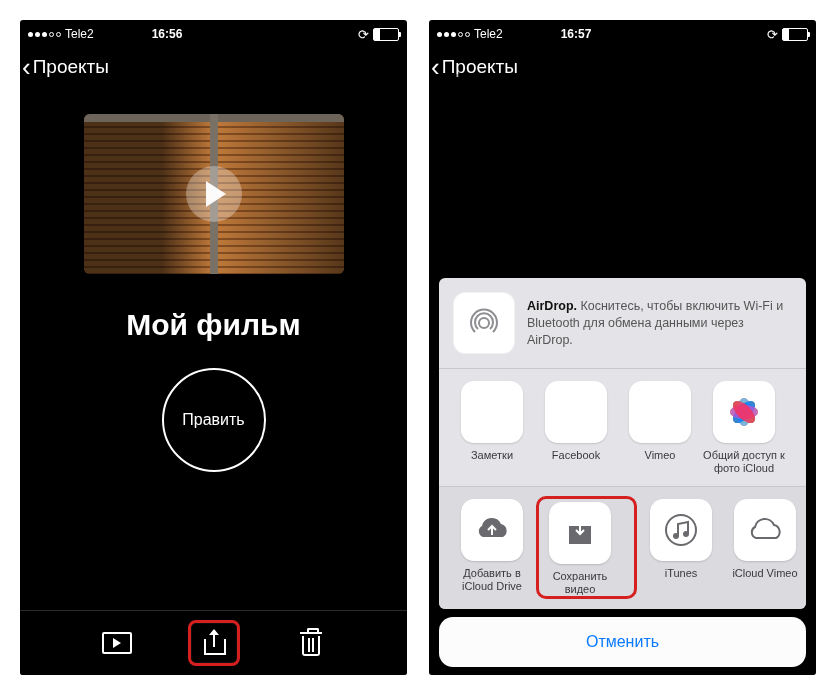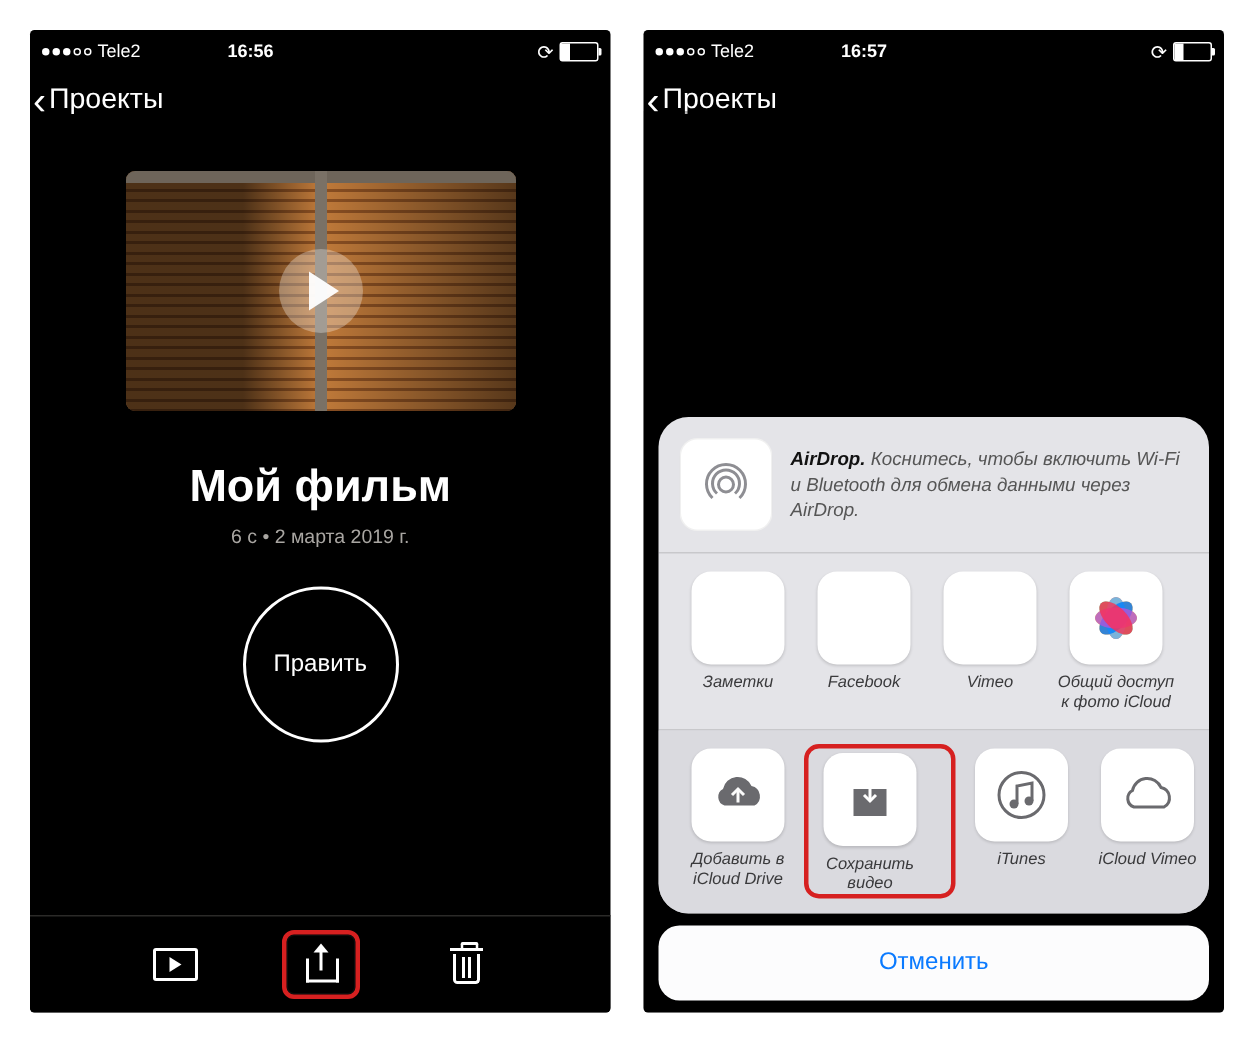--- a/index.html
+++ b/index.html
@@ -115,23 +115,22 @@
   .icon-trash .bin::before,.icon-trash .bin::after{content:"";position:absolute;top:2px;bottom:2px;width:2px;background:#fff;}
   .icon-trash .bin::before{left:4px;} .icon-trash .bin::after{right:4px;}
 
   
   .dim { position:absolute; inset:0; top:54px; background:rgba(0,0,0,0.3);}
   .sheet {
     position:absolute; left:10px; right:10px; bottom:8px;
   }
   .panel {
     background: rgba(235,235,240,0.97);
-    border-radius:20px;
+    border-radius:6px;
     overflow:hidden;
-    font-style:italic;
   }
   .airdrop-row {
     display:flex; align-items:center; gap:12px; padding:14px;
   }
   .airdrop-icon {
     width:60px;height:60px;border-radius:12px;background:#fff;display:flex;align-items:center;justify-content:center;flex-shrink:0;
     border:1px solid rgba(0,0,0,0.06);
   }
   .airdrop-text { font-size:12.5px; color:#555; line-height:1.35;}
   .airdrop-text b { color:#111; font-weight:600;}
@@ -198,21 +197,20 @@
   <div class="video-card">
     <div class="blinds"></div>
     <div class="frame-top"></div>
     <div class="frame-v"></div>
     <div class="play-btn">
         <div class="play-tri"></div>
       </div>
   </div>
 
   <div class="title">Мой фильм</div>
-  <div class="subtitle">6 с • 2 марта 2019 г.</div>
 
   <div class="edit-btn">
     <span>Править</span>
   </div>
 
   <div class="tabbar">
     <div class="tb-icon">
       <div class="icon-play-rect">
           <div class="t"></div>
         </div>

